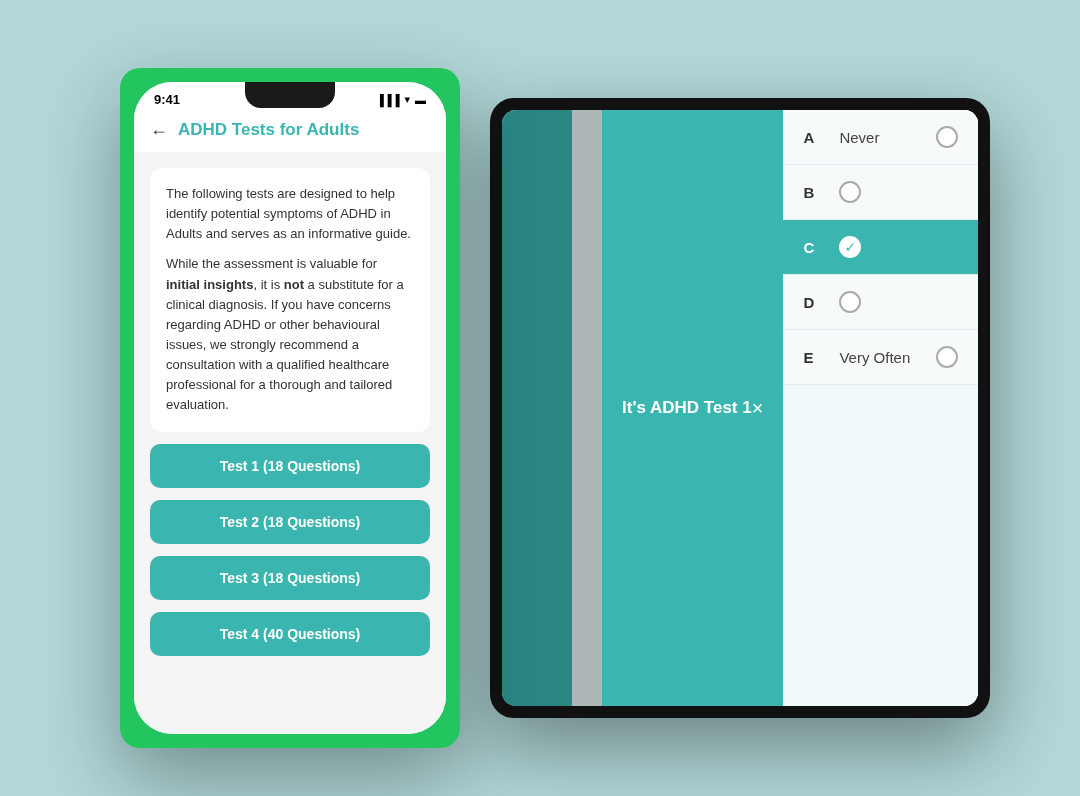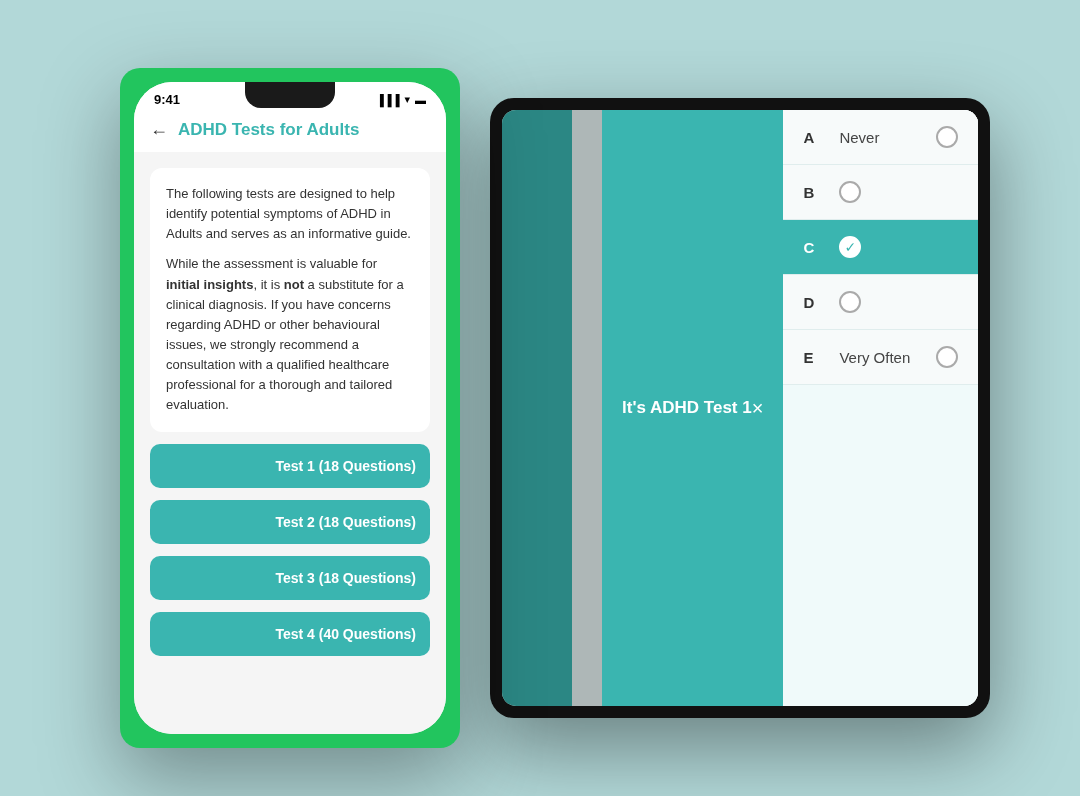--- a/index.html
+++ b/index.html
@@ -123,21 +123,21 @@
     }
 
     .test-button {
       background: #3ab5b0;
       color: #fff;
       border: none;
       border-radius: 10px;
       padding: 14px;
       font-size: 14px;
       font-weight: 600;
-      text-align: right;
+      text-align: center;
       cursor: pointer;
       width: 100%;
     }
 
     
     .tablet {
       position: absolute;
       right: 0px;
       top: 60px;
       width: 500px;

